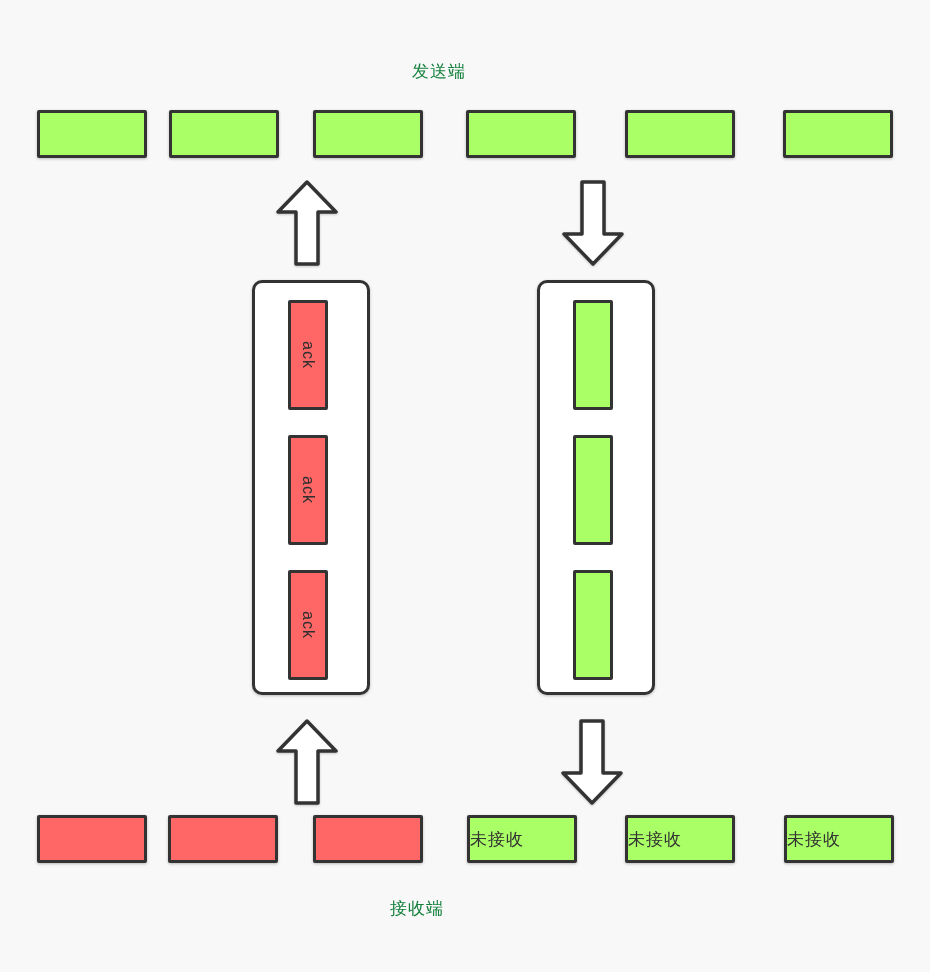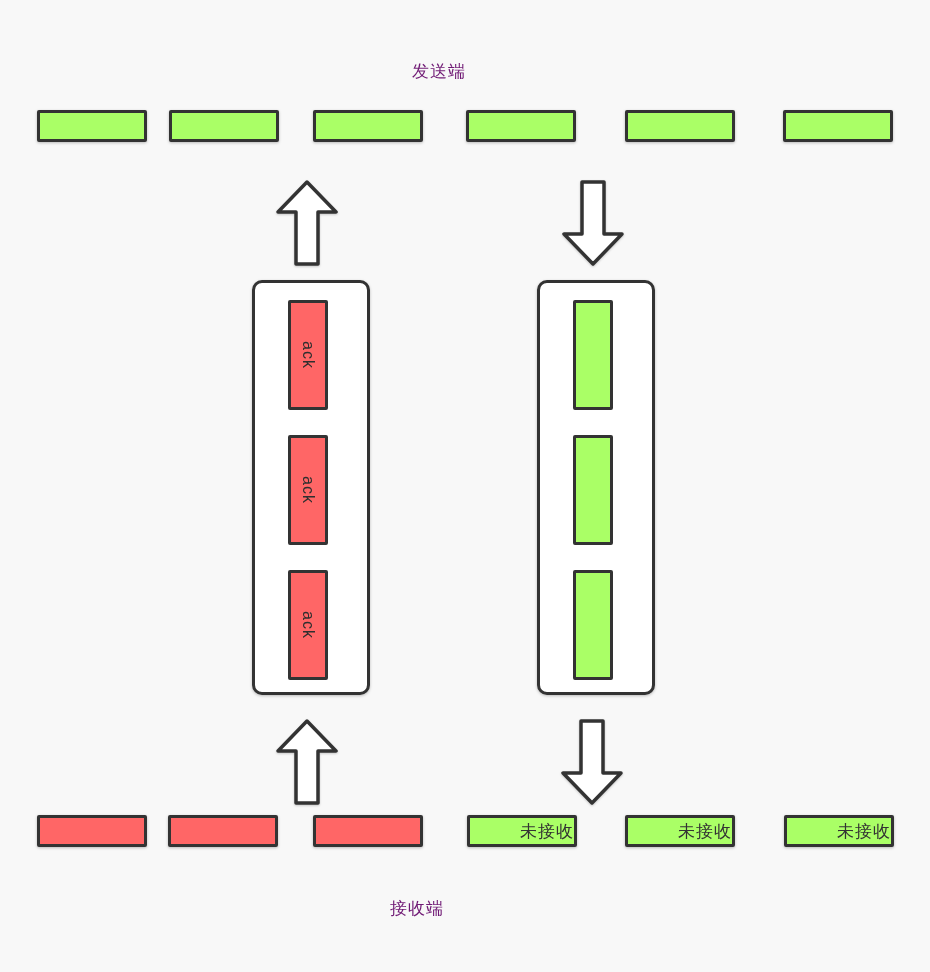--- a/index.html
+++ b/index.html
@@ -7,35 +7,35 @@
     width:930px;height:972px;
     background:#f8f8f8;
     font-family:"Liberation Sans","DejaVu Sans",sans-serif;
     overflow:hidden;
   }
   .canvas{position:relative;width:930px;height:972px;}
 
   .title{
     position:absolute;
     font-size:17px;
-    color:#701a75;
+    color:#15803d;
     letter-spacing:1px;
     white-space:nowrap;
   }
   .title.sender{left:412px;top:60px;}
   .title.receiver{left:390px;top:897px;}
 
   .pkt{
     position:absolute;
     box-sizing:border-box;
-    width:110px;height:32px;
+    width:110px;height:48px;
     border:3px solid #333;
     border-radius:2px;
     box-shadow:0 1px 3px rgba(0,0,0,0.25);
-    display:flex;align-items:center;justify-content:flex-end;
+    display:flex;align-items:center;justify-content:flex-start;
   }
   .pkt.green{background:#aaff66;}
   .pkt.red{background:#ff6666;}
   .pkt .pkt-label{
     font-size:17px;
     color:#333;
     letter-spacing:1px;
   }
 
   .row-top{top:110px;}

